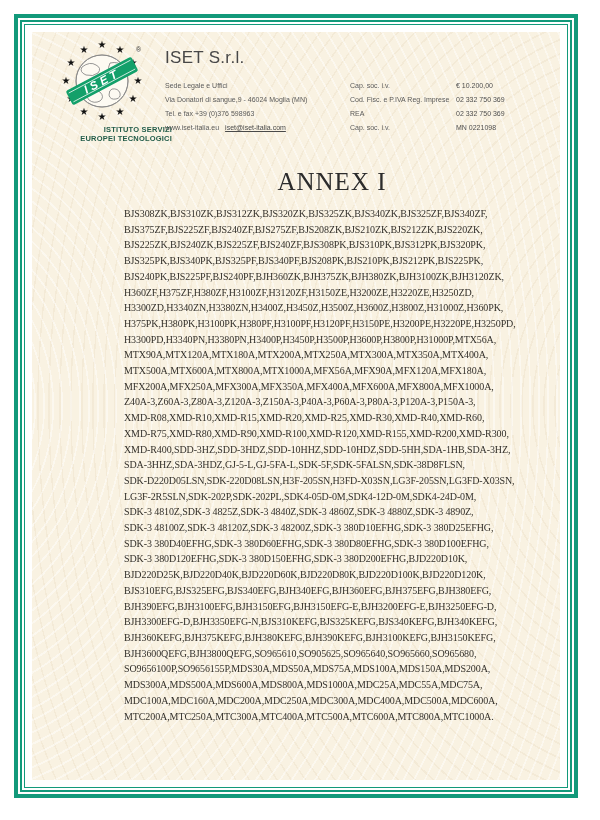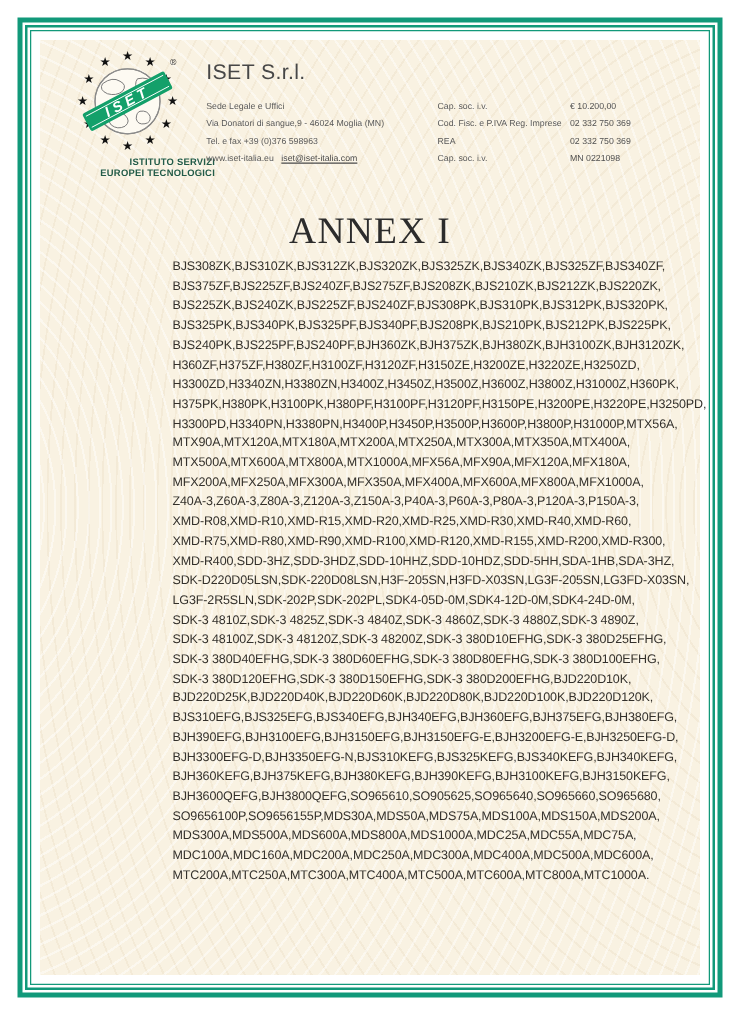--- a/index.html
+++ b/index.html
@@ -39,25 +39,25 @@
   }
   .addr-line{position:absolute;left:133px;font-size:7px;color:#5a5a5a;white-space:nowrap;}
   .weblinks{position:absolute;left:133px;font-size:7px;color:#5a5a5a;white-space:nowrap;}
   .weblinks .email{text-decoration:underline;color:#4a4a4a;margin-left:6px;}
   .reg-label{position:absolute;left:318px;font-size:7px;color:#5a5a5a;white-space:nowrap;}
   .reg-value{position:absolute;left:424px;font-size:7px;color:#4f4f4f;white-space:nowrap;}
   .r1{top:50px}.r2{top:64px}.r3{top:78px}.r4{top:92px}
   
   .annex-title{
     position:absolute;left:0;top:136px;width:100%;text-align:center;
-    font-family:"Liberation Serif",serif;font-size:30px;color:#2c2c2c;letter-spacing:1px;
+    font-family:"Liberation Serif",serif;font-size:25px;color:#2c2c2c;letter-spacing:1px;padding-left:36px;
   }
   .code-list{
-    position:absolute;left:106px;top:174px;width:450px;
-    font-family:Liberation Sans, sans-serif;font-size:10px;color:#33302b;
+    position:absolute;left:92px;top:174px;width:450px;
+    font-family:Liberation Serif, serif;font-size:10px;color:#33302b;
   }
   .code-line{white-space:nowrap;line-height:15.7px;letter-spacing:-0.1px;}
 </style>
 </head>
 <body>
 
 <div class="frame-outer">
  <div class="frame-mid">
   <div class="frame-inner">
    <div class="content">
@@ -130,20 +130,21 @@
             <div class="code-line">H3300ZD,H3340ZN,H3380ZN,H3400Z,H3450Z,H3500Z,H3600Z,H3800Z,H31000Z,H360PK,</div>
             <div class="code-line">H375PK,H380PK,H3100PK,H380PF,H3100PF,H3120PF,H3150PE,H3200PE,H3220PE,H3250PD,</div>
             <div class="code-line">H3300PD,H3340PN,H3380PN,H3400P,H3450P,H3500P,H3600P,H3800P,H31000P,MTX56A,</div>
             <div class="code-line">MTX90A,MTX120A,MTX180A,MTX200A,MTX250A,MTX300A,MTX350A,MTX400A,</div>
             <div class="code-line">MTX500A,MTX600A,MTX800A,MTX1000A,MFX56A,MFX90A,MFX120A,MFX180A,</div>
             <div class="code-line">MFX200A,MFX250A,MFX300A,MFX350A,MFX400A,MFX600A,MFX800A,MFX1000A,</div>
             <div class="code-line">Z40A-3,Z60A-3,Z80A-3,Z120A-3,Z150A-3,P40A-3,P60A-3,P80A-3,P120A-3,P150A-3,</div>
             <div class="code-line">XMD-R08,XMD-R10,XMD-R15,XMD-R20,XMD-R25,XMD-R30,XMD-R40,XMD-R60,</div>
             <div class="code-line">XMD-R75,XMD-R80,XMD-R90,XMD-R100,XMD-R120,XMD-R155,XMD-R200,XMD-R300,</div>
             <div class="code-line">XMD-R400,SDD-3HZ,SDD-3HDZ,SDD-10HHZ,SDD-10HDZ,SDD-5HH,SDA-1HB,SDA-3HZ,</div>
+            <div class="code-line">SDA-3HHZ,SDA-3HDZ,GJ-5-L,GJ-5FA-L,SDK-5F,SDK-5FALSN,SDK-38D8FLSN,</div>
             <div class="code-line">SDK-D220D05LSN,SDK-220D08LSN,H3F-205SN,H3FD-X03SN,LG3F-205SN,LG3FD-X03SN,</div>
             <div class="code-line">LG3F-2R5SLN,SDK-202P,SDK-202PL,SDK4-05D-0M,SDK4-12D-0M,SDK4-24D-0M,</div>
             <div class="code-line">SDK-3 4810Z,SDK-3 4825Z,SDK-3 4840Z,SDK-3 4860Z,SDK-3 4880Z,SDK-3 4890Z,</div>
             <div class="code-line">SDK-3 48100Z,SDK-3 48120Z,SDK-3 48200Z,SDK-3 380D10EFHG,SDK-3 380D25EFHG,</div>
             <div class="code-line">SDK-3 380D40EFHG,SDK-3 380D60EFHG,SDK-3 380D80EFHG,SDK-3 380D100EFHG,</div>
             <div class="code-line">SDK-3 380D120EFHG,SDK-3 380D150EFHG,SDK-3 380D200EFHG,BJD220D10K,</div>
             <div class="code-line">BJD220D25K,BJD220D40K,BJD220D60K,BJD220D80K,BJD220D100K,BJD220D120K,</div>
             <div class="code-line">BJS310EFG,BJS325EFG,BJS340EFG,BJH340EFG,BJH360EFG,BJH375EFG,BJH380EFG,</div>
             <div class="code-line">BJH390EFG,BJH3100EFG,BJH3150EFG,BJH3150EFG-E,BJH3200EFG-E,BJH3250EFG-D,</div>
             <div class="code-line">BJH3300EFG-D,BJH3350EFG-N,BJS310KEFG,BJS325KEFG,BJS340KEFG,BJH340KEFG,</div>

